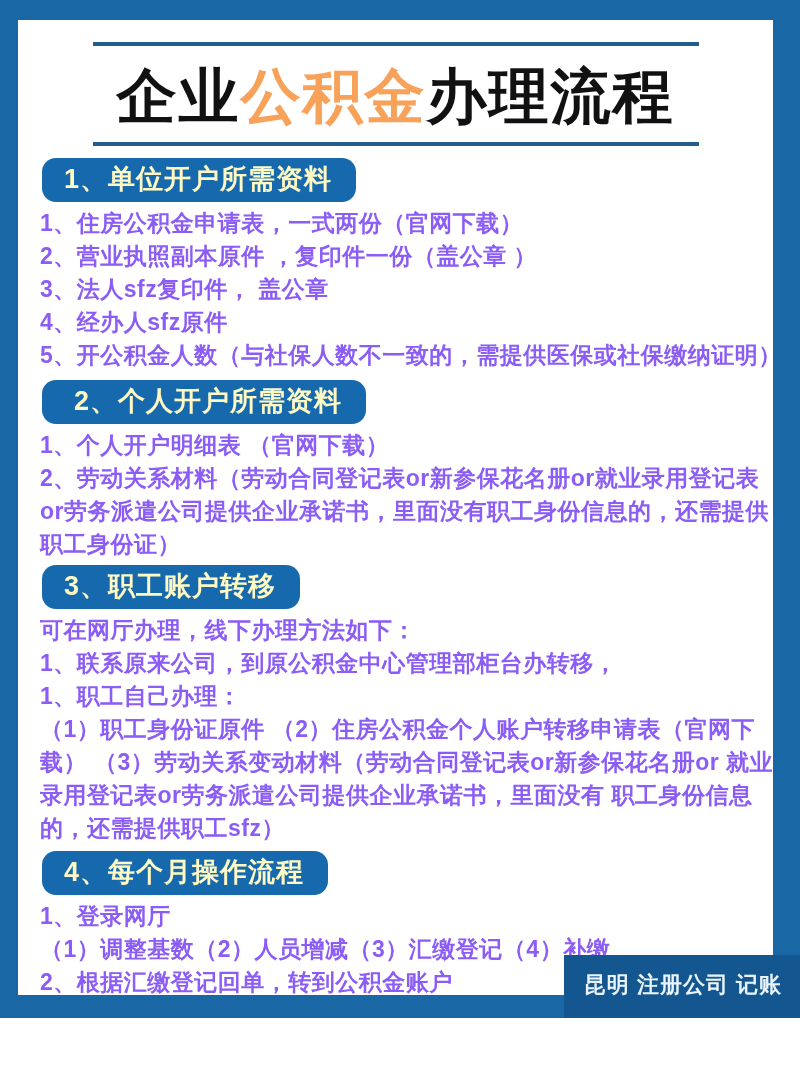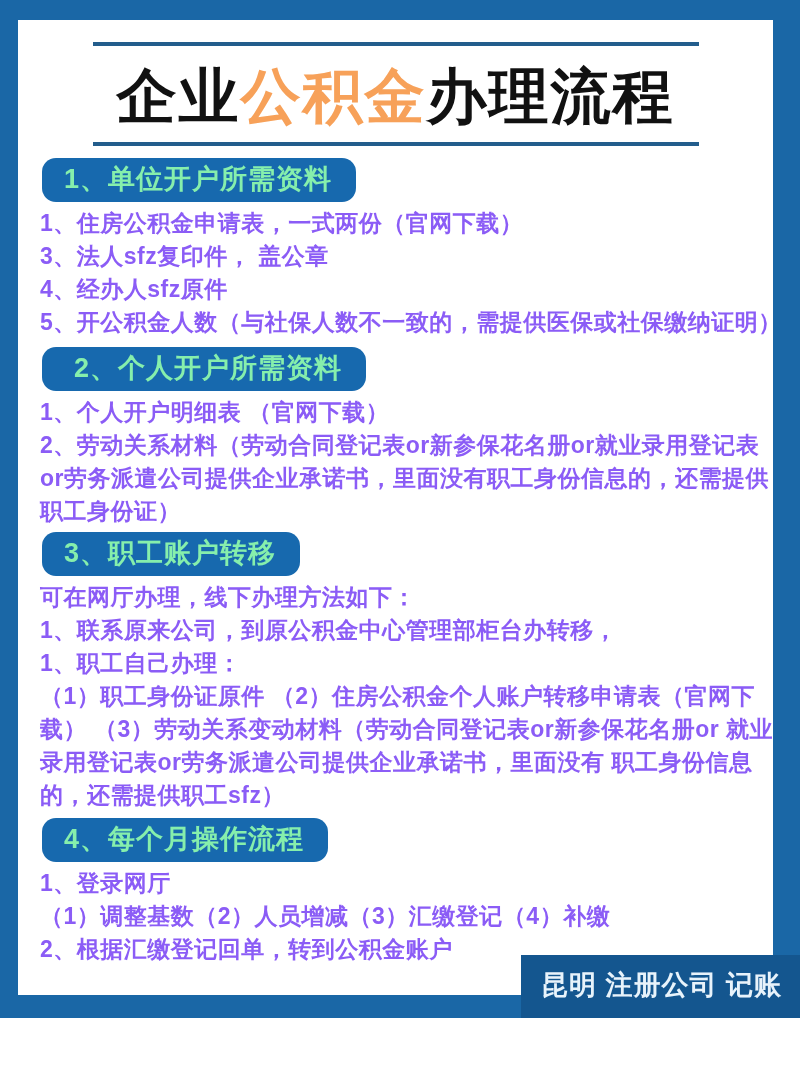--- a/index.html
+++ b/index.html
@@ -30,21 +30,21 @@
     line-height:90px;
     height:90px;
     margin:6px 0 0 0;
     letter-spacing:2px;
     white-space:nowrap;
   }
   .title .accent { color:#F7A159; }
   .pill {
     display:inline-block;
     background:#1769AE;
-    color:#86efac;
+    color:#fef9c3;
     font-size:27px;
     font-weight:bold;
     line-height:32px;
     padding:5px 24px 7px 22px;
     border-radius:14px;
     margin-left:24px;
     letter-spacing:1px;
     white-space:nowrap;
   }
   .pill1 { margin-top:12px; }
@@ -59,21 +59,21 @@
     line-height:33px;
     white-space:nowrap;
     letter-spacing:0.5px;
   }
   .badge {
     position:absolute;
     right:0; bottom:0;
     height:59px;
     background:#14568F;
     color:#E8F3FB;
-    font-size:27px;
+    font-size:22px;
     font-weight:bold;
     display:flex;
     align-items:center;
     padding:0 18px 4px 20px;
     letter-spacing:1px;
     white-space:nowrap;
   }
 </style>
 </head>
 <body>
@@ -85,20 +85,21 @@
 
     <h1 class="title"><span>企业</span><span class="accent">公积金</span><span>办理流程</span></h1>
 
     <div class="rule"></div>
 
     <div>
       <span class="pill pill1">1、单位开户所需资料</span>
     </div>
     <div class="lines">
       <div class="line">1、住房公积金申请表，一式两份（官网下载）</div>
+      <div class="line">2、营业执照副本原件 ，复印件一份（盖公章 ）</div>
       <div class="line">3、法人sfz复印件， 盖公章</div>
       <div class="line">4、经办人sfz原件</div>
       <div class="line">5、开公积金人数（与社保人数不一致的，需提供医保或社保缴纳证明）</div>
     </div>
 
     <div>
       <span class="pill pill2">2、个人开户所需资料</span>
     </div>
     <div class="lines">
       <div class="line">1、个人开户明细表 （官网下载）</div>

